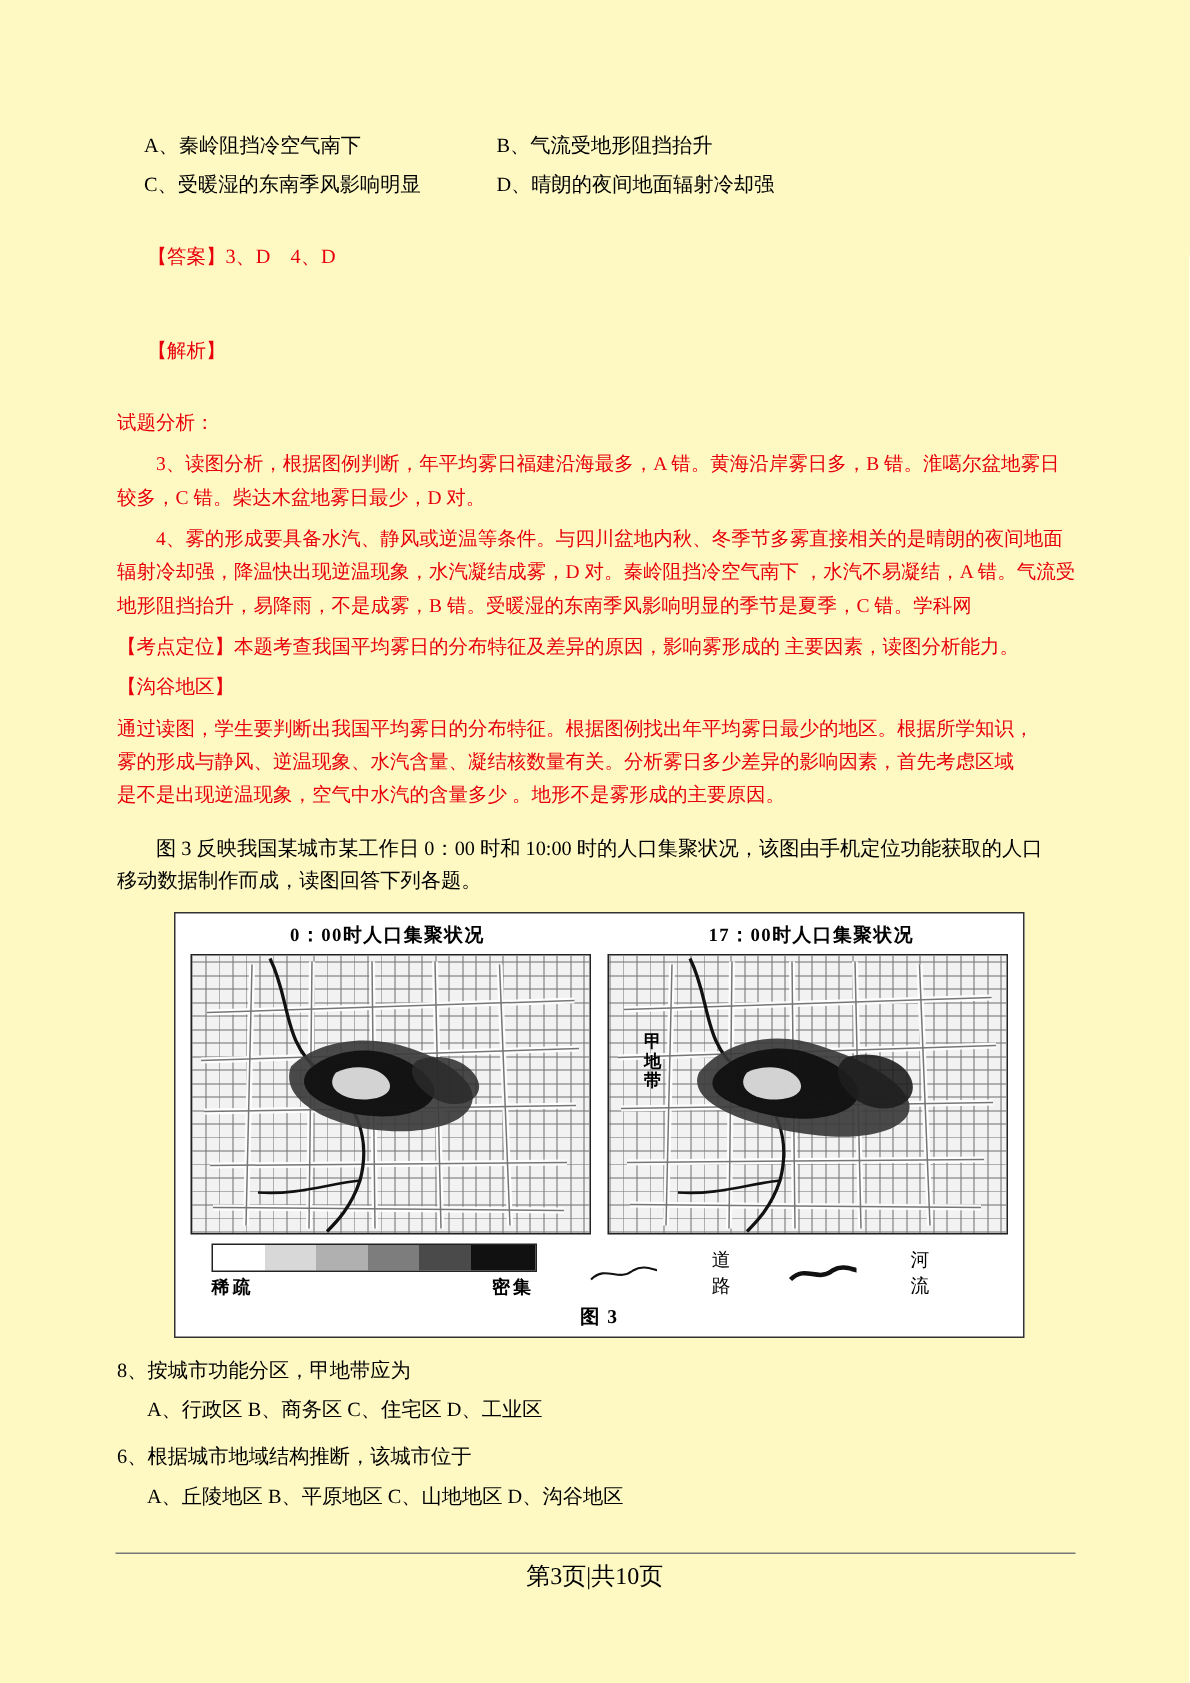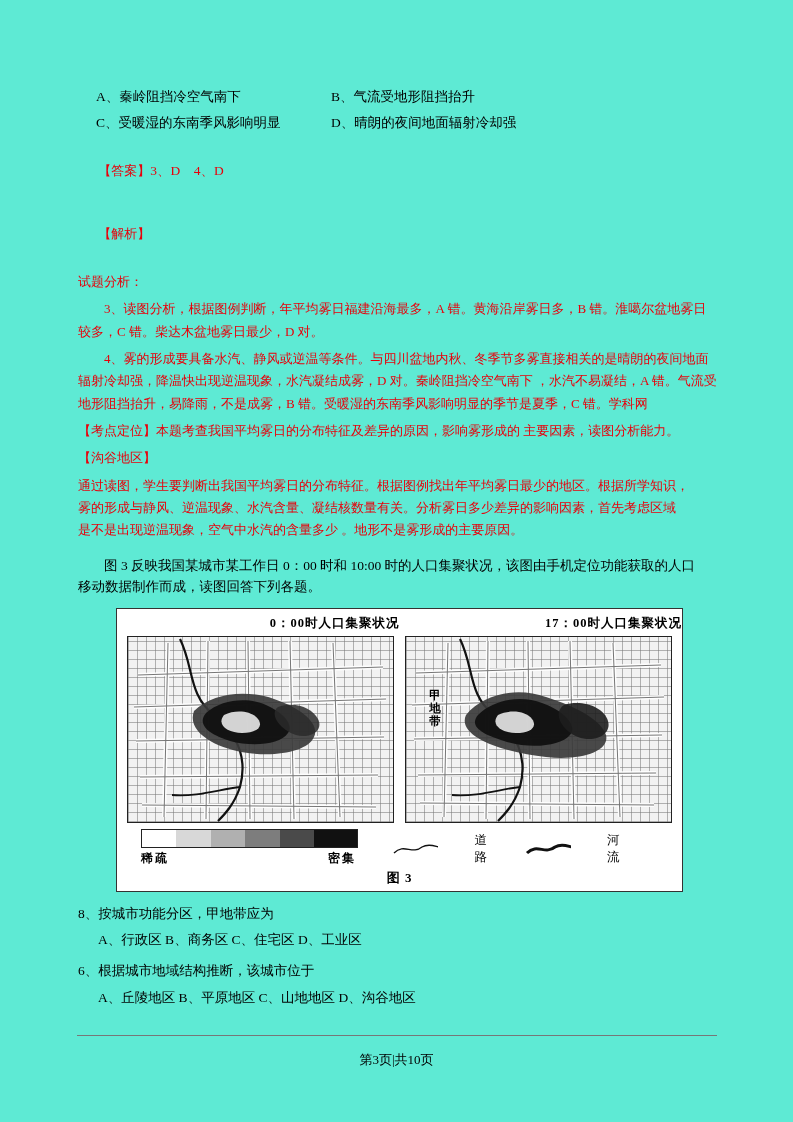--- a/index.html
+++ b/index.html
@@ -13,21 +13,21 @@
     font-family: "Liberation Serif", serif;
     color: #000000;
     position: relative;
     overflow: hidden;
   }
   .page {
     position: absolute;
     left: 0; top: 0;
     width: 793px;
     height: 1122px;
-    background: #5eead4;
+    background: #fef9c3;
   }
   .content {
     position: absolute;
     left: 78px;
     top: 84px;
     width: 640px;
   }
   .line {
     line-height: 1.55;
     font-size: 13.5px;
@@ -71,21 +71,21 @@
     padding-bottom: 4px;
   }
   .fig-titles {
     display: flex;
     font-size: 12.5px;
     font-weight: bold;
     padding-top: 6px;
   }
   .fig-title {
     width: 50%;
-    text-align: right;
+    text-align: center;
     letter-spacing: 1px;
   }
   .maps {
     display: flex;
     justify-content: space-between;
     padding: 4px 10px 0 10px;
   }
   .map {
     width: 265px;
     height: 185px;
@@ -172,23 +172,23 @@
   .footer {
     position: absolute;
     left: 0;
     top: 1035px;
     width: 793px;
     text-align: center;
   }
   .footer-inner {
     display: inline-block;
     border-top: 1px solid #777;
-    padding-top: 15px;
+    padding-top: 5px;
     width: 640px;
-    font-size: 13px;
+    font-size: 16px;
   }
   .q-line {
     font-size: 13.5px;
     line-height: 1.95;
   }
   .q-opts {
     font-size: 13.5px;
     line-height: 1.95;
     padding-left: 20px;
   }

